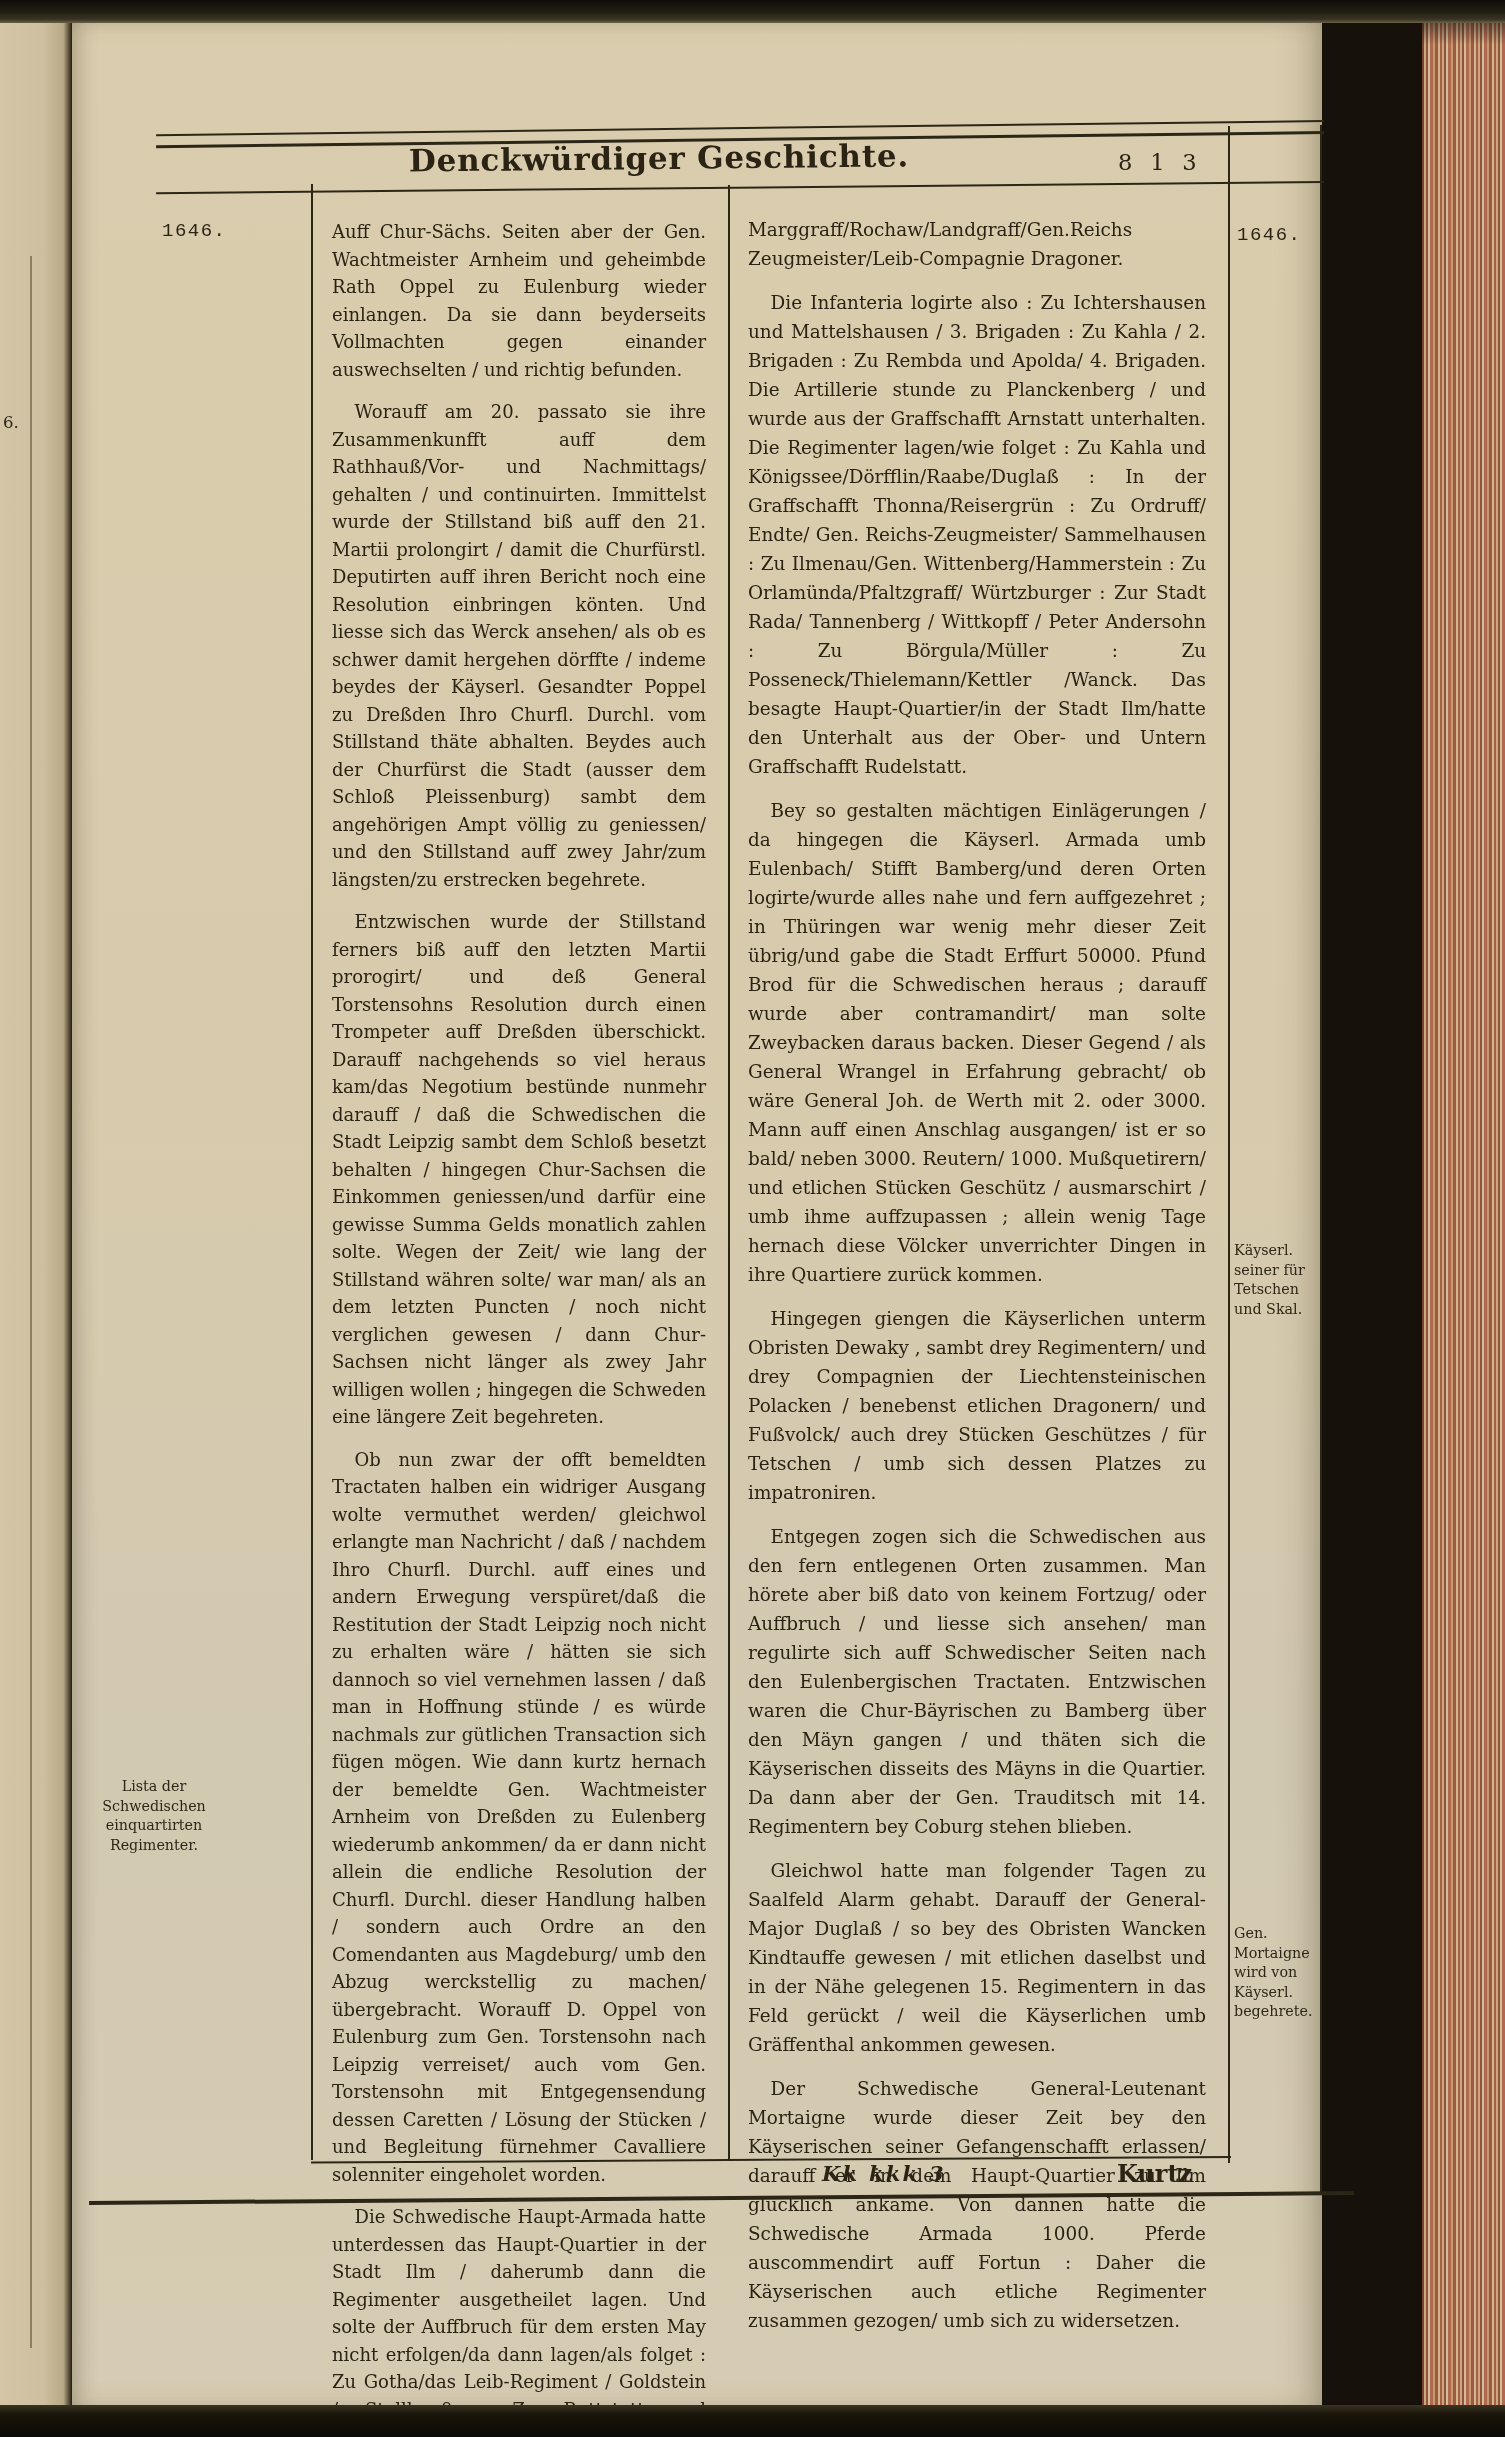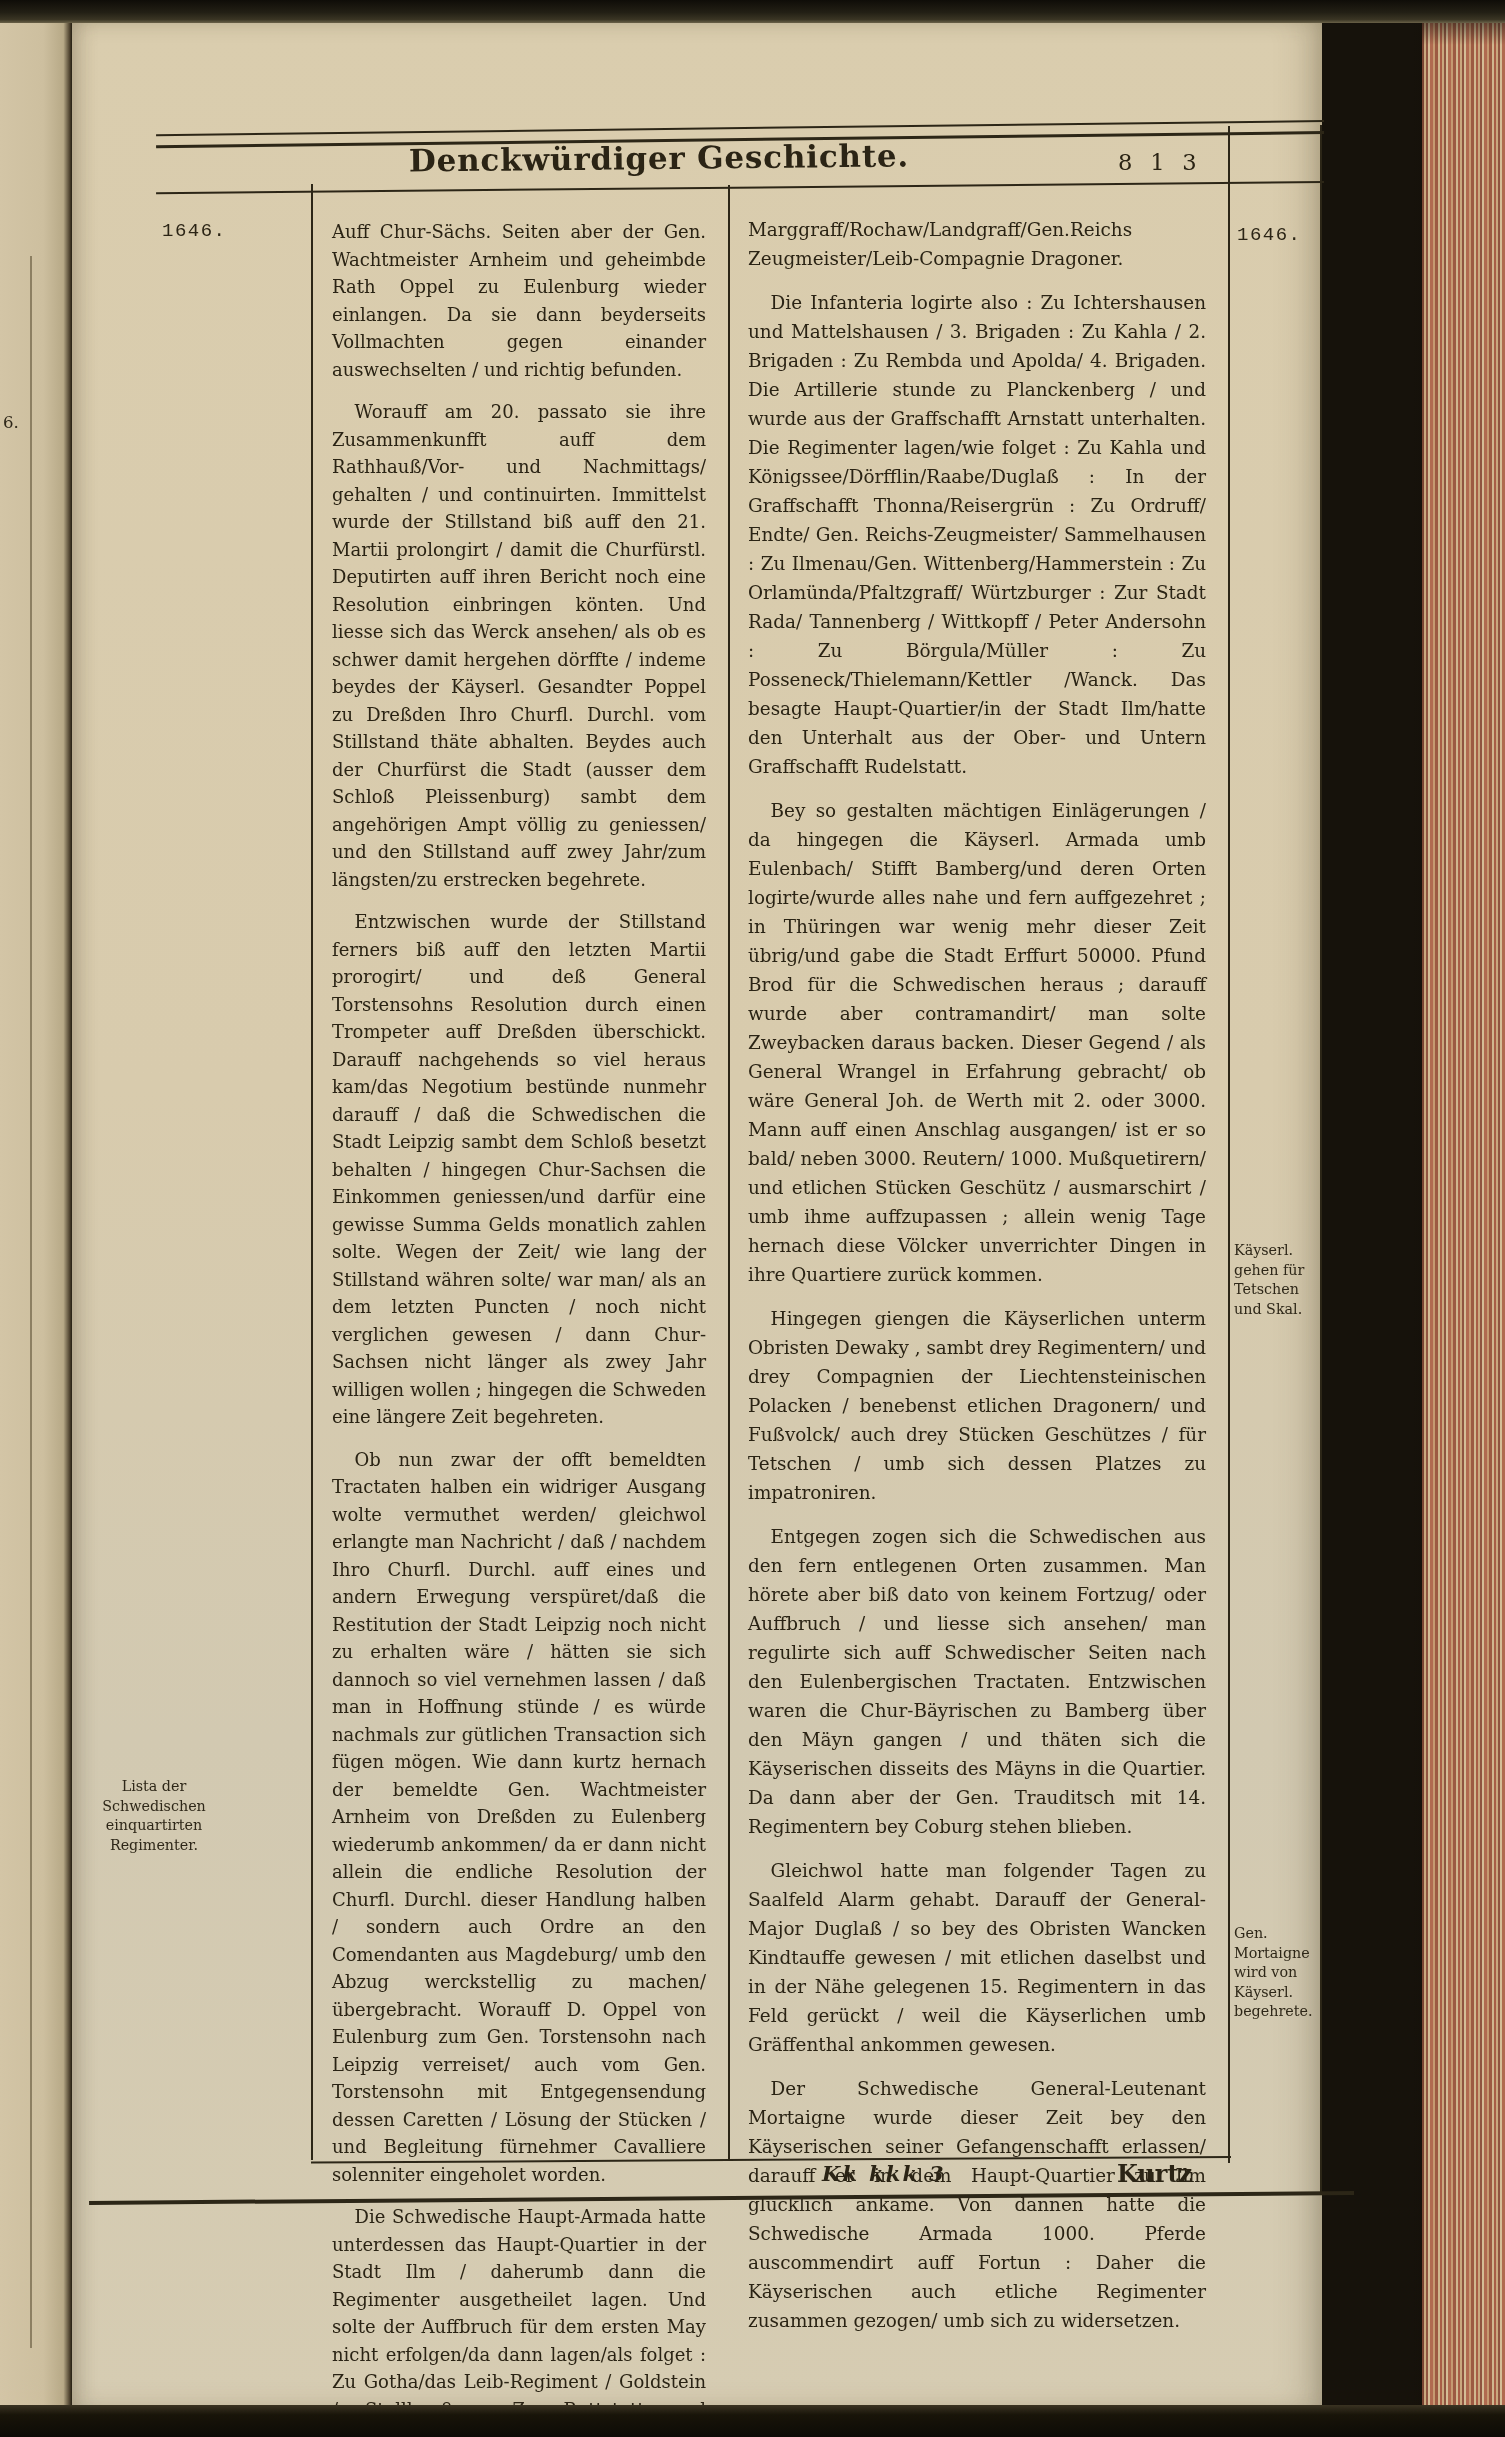--- a/index.html
+++ b/index.html
@@ -89,21 +89,21 @@
   <div id="rule-below-header" class="rule h-rule"></div>
 
   <div id="v-left-frame" class="rule v-rule"></div>
   <div id="v-divider" class="rule v-rule"></div>
   <div id="v-right-frame" class="rule v-rule"></div>
   <div id="v-outer-right" class="rule v-rule"></div>
 
   <div id="year-left" class="year">1646.</div>
   <div id="year-right" class="year">1646.</div>
   <div id="note-left" class="margin-note">Lista der Schwedischen einquartirten Regimenter.</div>
-  <div id="note-right-1" class="margin-note">Käyserl. gehen für Tetschen und Skal.</div>
+  <div id="note-right-1" class="margin-note">Käyserl. seiner für Tetschen und Skal.</div>
   <div id="note-right-2" class="margin-note">Gen. Mortaigne wird von Käyserl. begehrete.</div>
 
   <div id="col-left" class="col">
     <p>Auff Chur-Sächs. Seiten aber der Gen. Wachtmeister Arnheim und geheimbde Rath Oppel zu Eulenburg wieder einlangen. Da sie dann beyderseits Vollmachten gegen einander auswechselten / und richtig befunden.</p>
     <p class="indent">Worauff am 20. passato sie ihre Zusammenkunfft auff dem Rathhauß/Vor- und Nachmittags/ gehalten / und continuirten. Immittelst wurde der Stillstand biß auff den 21. Martii prolongirt / damit die Churfürstl. Deputirten auff ihren Bericht noch eine Resolution einbringen könten. Und liesse sich das Werck ansehen/ als ob es schwer damit hergehen dörffte / indeme beydes der Käyserl. Gesandter Poppel zu Dreßden Ihro Churfl. Durchl. vom Stillstand thäte abhalten. Beydes auch der Churfürst die Stadt (ausser dem Schloß Pleissenburg) sambt dem angehörigen Ampt völlig zu geniessen/ und den Stillstand auff zwey Jahr/zum längsten/zu erstrecken begehrete.</p>
     <p class="indent">Entzwischen wurde der Stillstand ferners biß auff den letzten Martii prorogirt/ und deß General Torstensohns Resolution durch einen Trompeter auff Dreßden überschickt. Darauff nachgehends so viel heraus kam/das Negotium bestünde nunmehr darauff / daß die Schwedischen die Stadt Leipzig sambt dem Schloß besetzt behalten / hingegen Chur-Sachsen die Einkommen geniessen/und darfür eine gewisse Summa Gelds monatlich zahlen solte. Wegen der Zeit/ wie lang der Stillstand währen solte/ war man/ als an dem letzten Puncten / noch nicht verglichen gewesen / dann Chur-Sachsen nicht länger als zwey Jahr willigen wollen ; hingegen die Schweden eine längere Zeit begehreten.</p>
     <p class="indent">Ob nun zwar der offt bemeldten Tractaten halben ein widriger Ausgang wolte vermuthet werden/ gleichwol erlangte man Nachricht / daß / nachdem Ihro Churfl. Durchl. auff eines und andern Erwegung verspüret/daß die Restitution der Stadt Leipzig noch nicht zu erhalten wäre / hätten sie sich dannoch so viel vernehmen lassen / daß man in Hoffnung stünde / es würde nachmals zur gütlichen Transaction sich fügen mögen. Wie dann kurtz hernach der bemeldte Gen. Wachtmeister Arnheim von Dreßden zu Eulenberg wiederumb ankommen/ da er dann nicht allein die endliche Resolution der Churfl. Durchl. dieser Handlung halben / sondern auch Ordre an den Comendanten aus Magdeburg/ umb den Abzug werckstellig zu machen/übergebracht. Worauff D. Oppel von Eulenburg zum Gen. Torstensohn nach Leipzig verreiset/ auch vom Gen. Torstensohn mit Entgegensendung dessen Caretten / Lösung der Stücken / und Begleitung fürnehmer Cavalliere solenniter eingeholet worden.</p>
     <p class="indent">Die Schwedische Haupt-Armada hatte unterdessen das Haupt-Quartier in der Stadt Ilm / daherumb dann die Regimenter ausgetheilet lagen. Und solte der Auffbruch für dem ersten May nicht erfolgen/da dann lagen/als folget : Zu Gotha/das Leib-Regiment / Goldstein / Stallhanß : Zu Buttstatt und Buttelstatt/ Gen. Major Wrangel/ d'Avangour : Zu Gränsen und Klingen/Buttler/Panier/ Begaw/Bentz : Zu Gera/Reichwald/Horn/Bolckmar/Mortaigne : Zu Eisenach/Jordan/Bodecker/ Fritzleben/Lethmach/Reichhard : Zu Eisenburg/Joh. Wrangel/Wittenberg/Steinecker : Zu Saalfeld/</p>
   </div>
 

